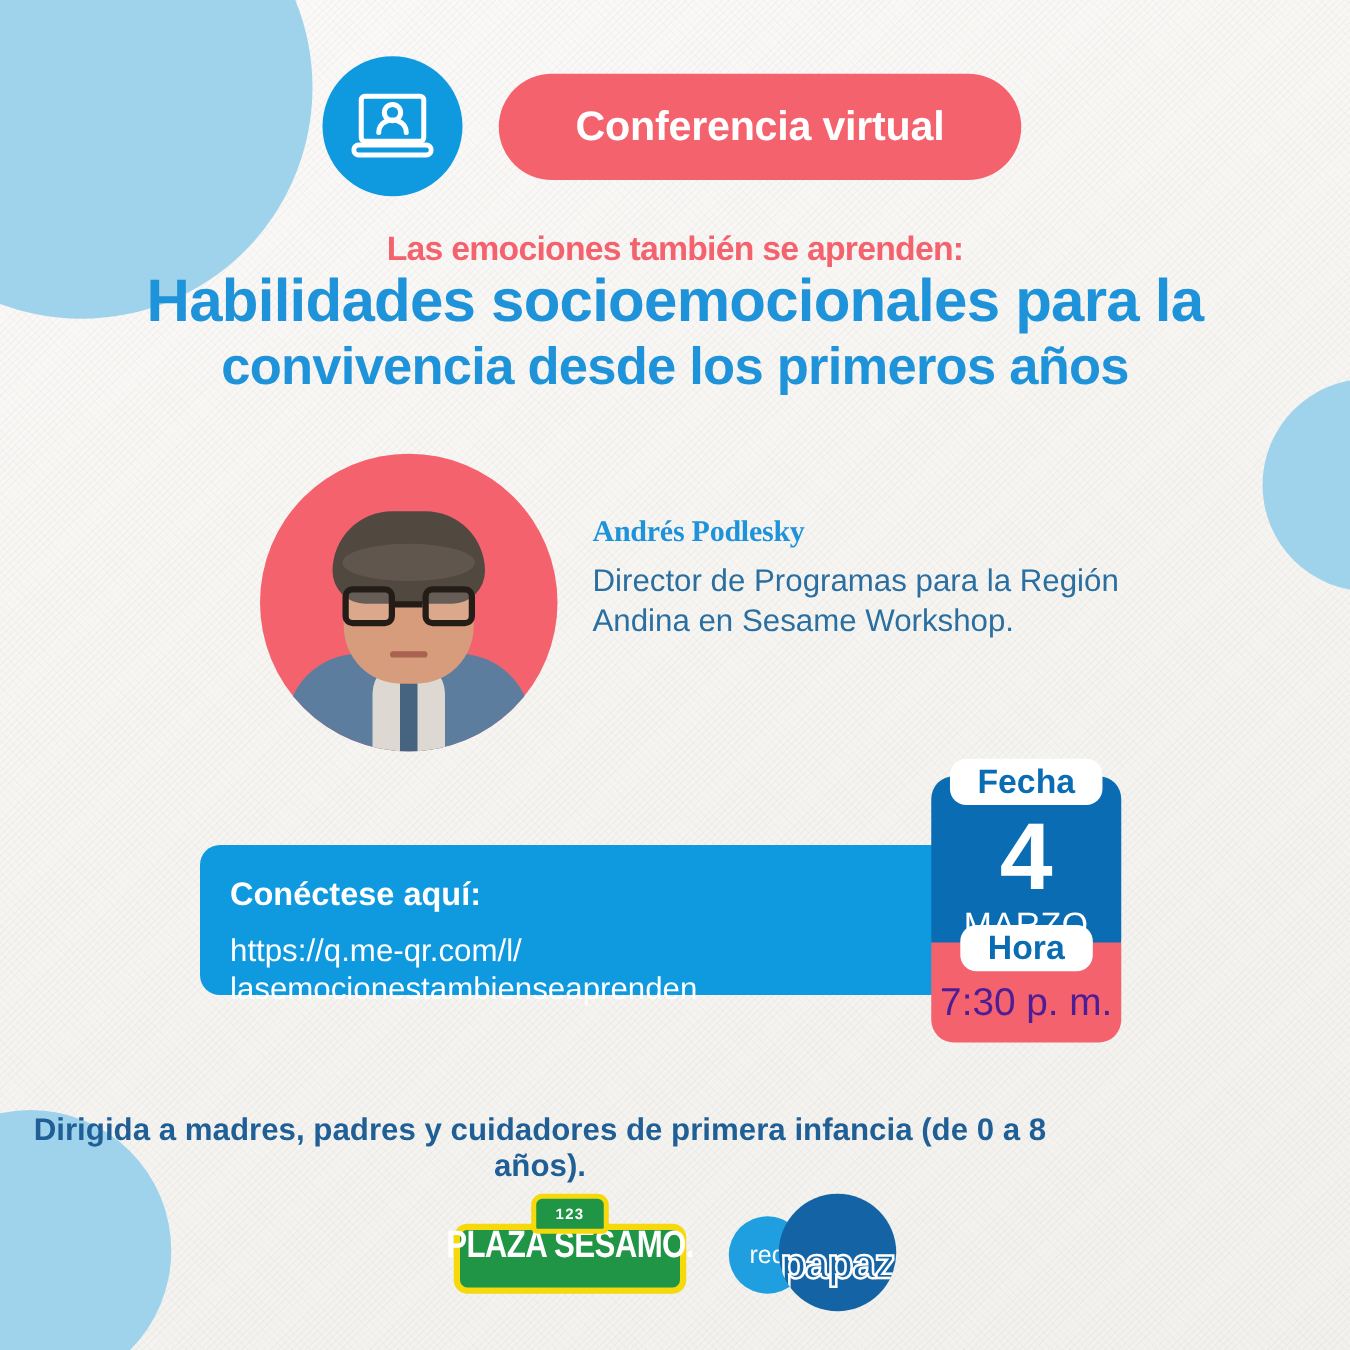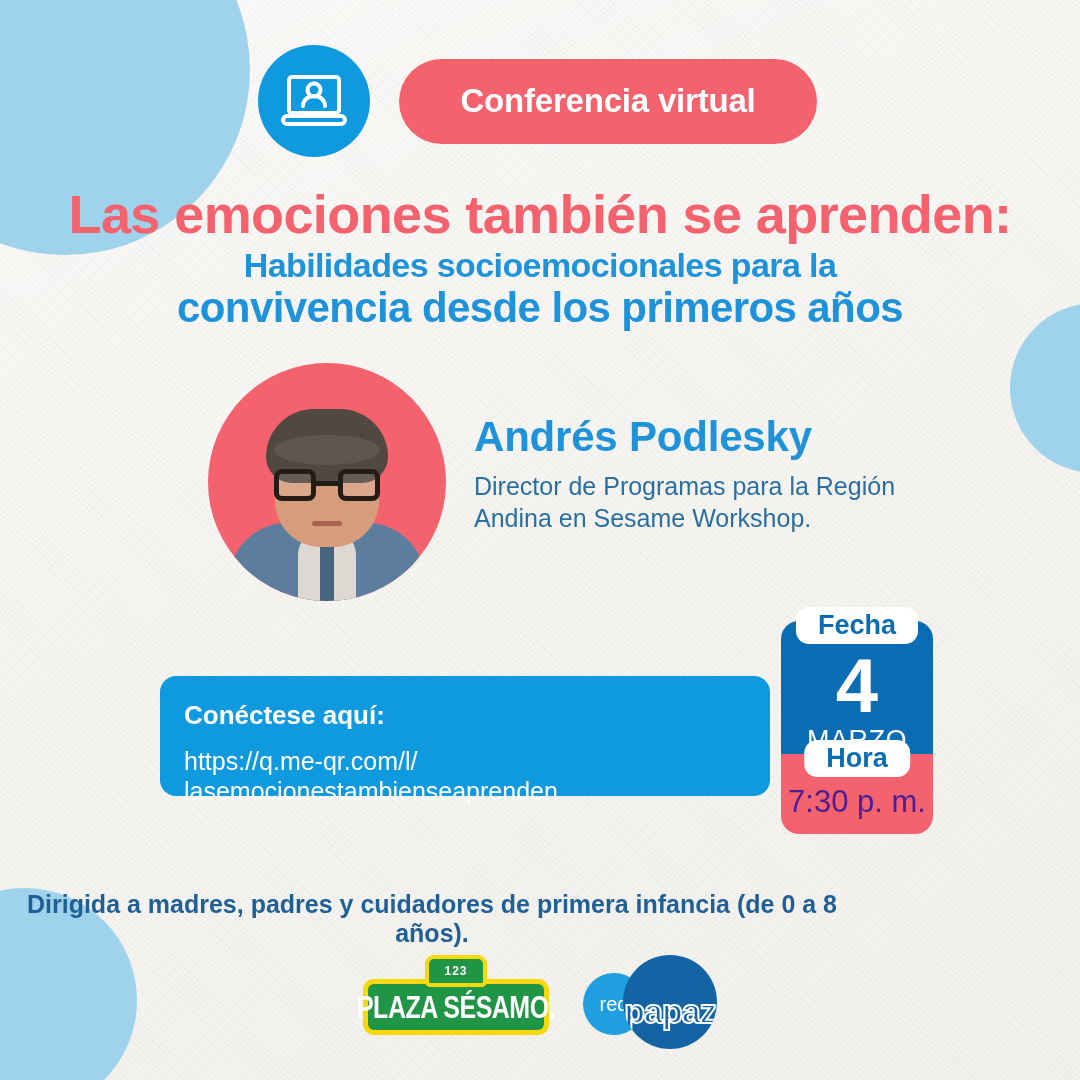--- a/index.html
+++ b/index.html
@@ -48,22 +48,22 @@
     color:#ffffff; font-size:33px; font-weight:bold;
     letter-spacing:-0.2px; white-space:nowrap;
   }
 
   
   .title{
     position:absolute; left:0; top:184px; width:1080px;
     text-align:center; line-height:1.14;
     font-weight:bold; letter-spacing:-0.6px;
   }
-  .title .l1{ display:block; color:#f4626e; font-size:54px; }
-  .title .l2{ display:block; color:#1f93d9; font-size:34px; }
+  .title .l1{ display:block; color:#f4626e; font-size:27px; }
+  .title .l2{ display:block; color:#1f93d9; font-size:48px; }
   .title .l3{ display:block; color:#1f93d9; font-size:42px; }
 
   
   .speaker{
     position:absolute; left:208px; top:363px;
     display:flex; align-items:flex-start; gap:28px;
   }
   .portrait{
     position:relative;
     width:238px; height:238px; border-radius:50%;
@@ -77,35 +77,35 @@
   .p-head{ position:absolute; left:50%; top:62px; width:104px; height:122px; margin-left:-52px; background:#d69c7c; border-radius:52px 52px 46px 46px; }
   .p-hair{ position:absolute; left:50%; top:46px; width:122px; height:74px; margin-left:-61px; background:#51483f; border-radius:62px 62px 34px 34px; }
   .p-hair:after{ content:""; position:absolute; left:8px; top:26px; width:106px; height:30px; background:#6d6359; border-radius:50%; opacity:.55; }
   .p-glass{ position:absolute; left:50%; top:106px; width:106px; height:32px; margin-left:-53px; }
   .p-glass i{ position:absolute; top:0; width:42px; height:32px; border:5px solid #241d17; border-radius:8px; background:rgba(255,255,255,.12); }
   .p-glass i.l{ left:0; } .p-glass i.r{ right:0; }
   .p-glass b{ position:absolute; left:42px; top:12px; width:22px; height:5px; background:#241d17; }
   .p-mouth{ position:absolute; left:50%; top:158px; width:30px; height:5px; margin-left:-15px; background:#a8624f; border-radius:4px; }
 
   .sp-text{ padding-top:50px; }
-  .sp-name{ color:#1f93d9; font-size:42px; font-weight:bold; letter-spacing:-0.2px; }
+  .sp-name{ color:#1f93d9; font-size:24px; font-weight:bold; letter-spacing:-0.2px;font-family:Liberation Serif, serif; }
   .sp-role{ color:#2a6fa0; font-size:25px; line-height:1.28; margin-top:9px; max-width:430px; }
 
   
   .link-banner{
     position:absolute; left:160px; top:676px;
     width:610px; height:120px;
     background:#0f9ae0; border-radius:16px;
     padding:24px 0 0 24px;
   }
   .link-title{ color:#ffffff; font-size:26px; font-weight:bold; }
   .link-url{ color:#ffffff; font-size:25px; line-height:1.18; margin-top:16px; }
 
   
-  .date-badge{ position:absolute; left:745px; top:621px; width:152px;margin-left:36px; }
+  .date-badge{ position:absolute; left:745px; top:621px; width:152px; }
   .db-top{
     position:relative; background:#0a6db4;
     border-radius:18px; padding:30px 0 14px; text-align:center;
   }
   .db-bot{
     position:relative; background:#f4626e;
     border-radius:0 0 18px 18px; margin-top:-16px;
     padding:30px 0 14px; text-align:center;
   }
   .db-chip{
@@ -135,21 +135,21 @@
     position:absolute; left:50%; top:0; transform:translateX(-50%);
     width:62px; height:32px;
     background:#1f9545; border:4px solid #f5d90a; border-radius:9px 9px 5px 5px;
     display:flex; align-items:center; justify-content:center;
     color:#ffffff; font-size:12px; font-weight:bold; letter-spacing:1px;
     z-index:2;
   }
   .ps-sign{
     position:absolute; left:0; top:24px; width:186px; height:56px;
     background:#1f9545; border:5px solid #f5d90a; border-radius:11px;
-    display:flex; align-items:center; justify-content:center;
+    display:flex; justify-content:center;
   }
   .ps-sign span{
     color:#ffffff; font-size:25px; font-weight:bold;
     letter-spacing:-0.5px; white-space:nowrap;
     transform:scaleY(1.22);
   }
   
   .rp{ position:relative; width:134px; height:80px; }
   .rp-red{
     position:absolute; left:0; top:18px; width:62px; height:62px;

